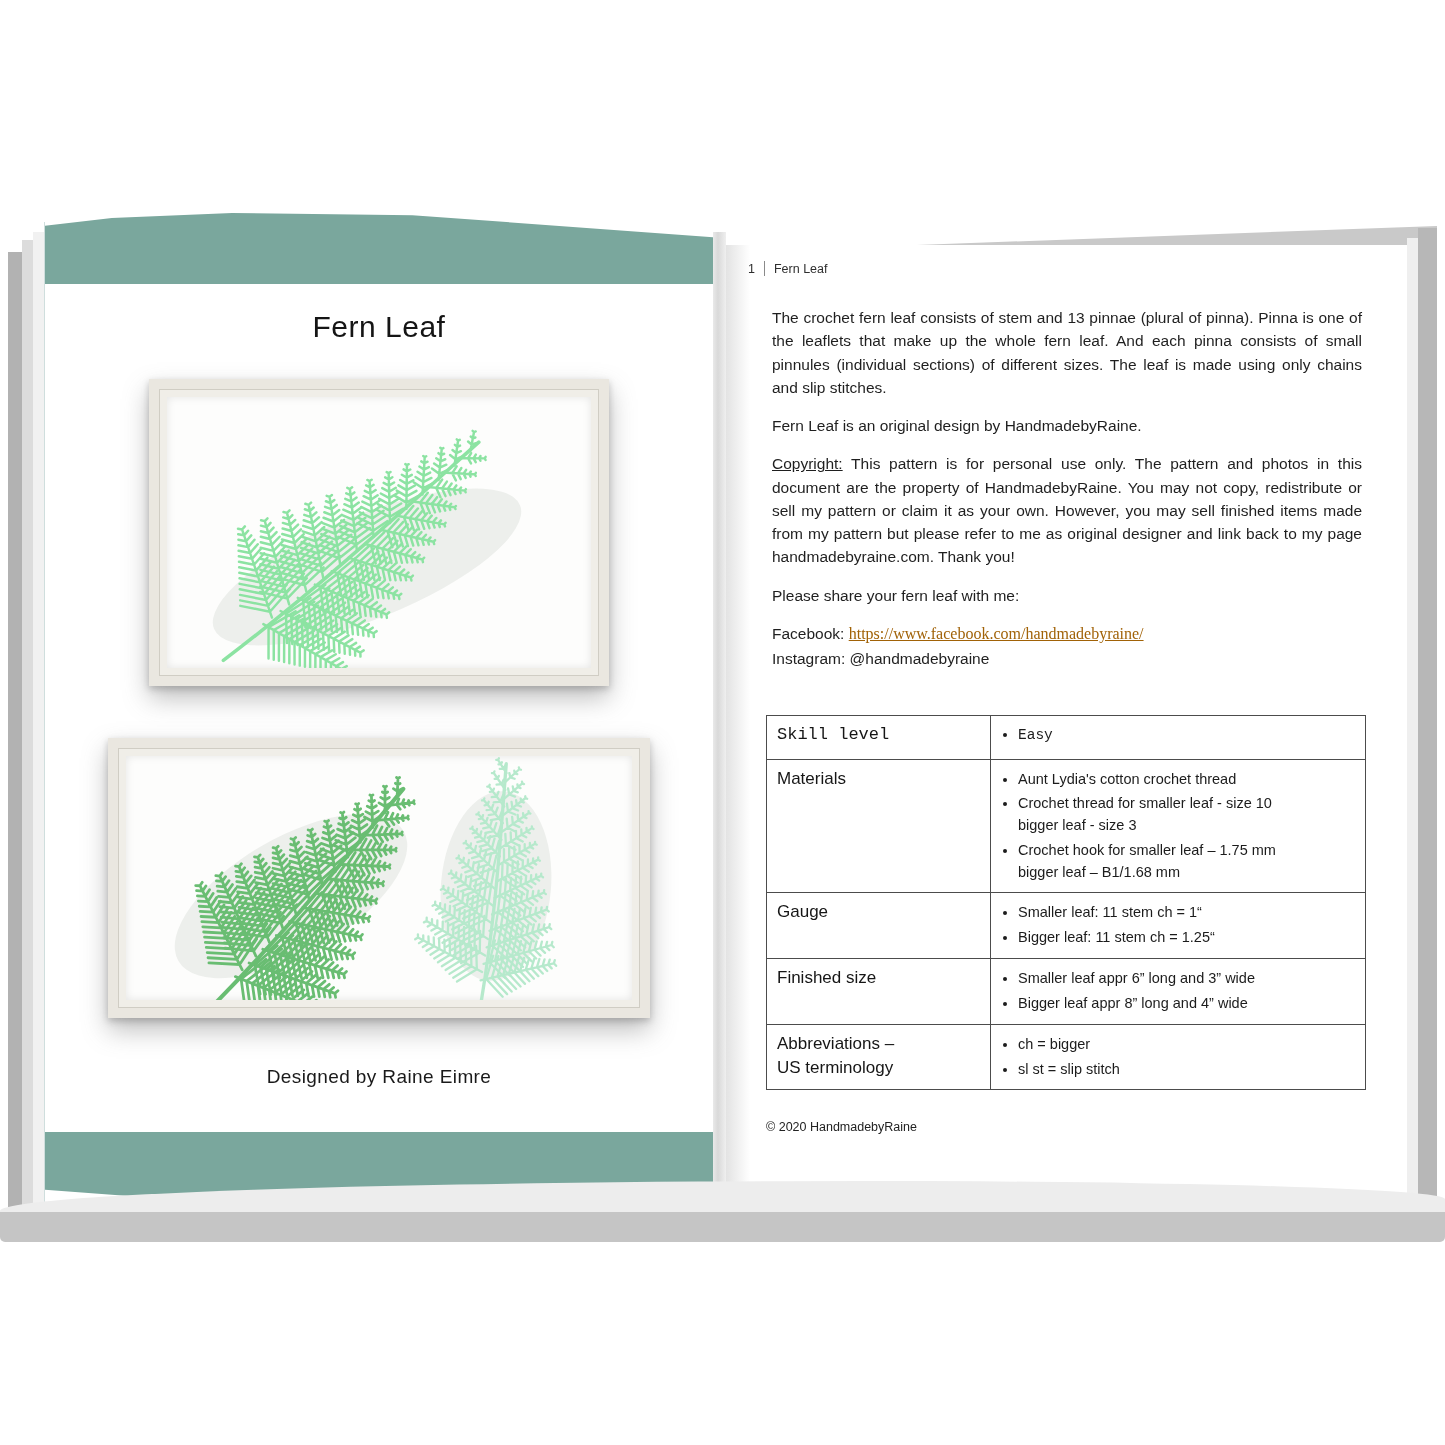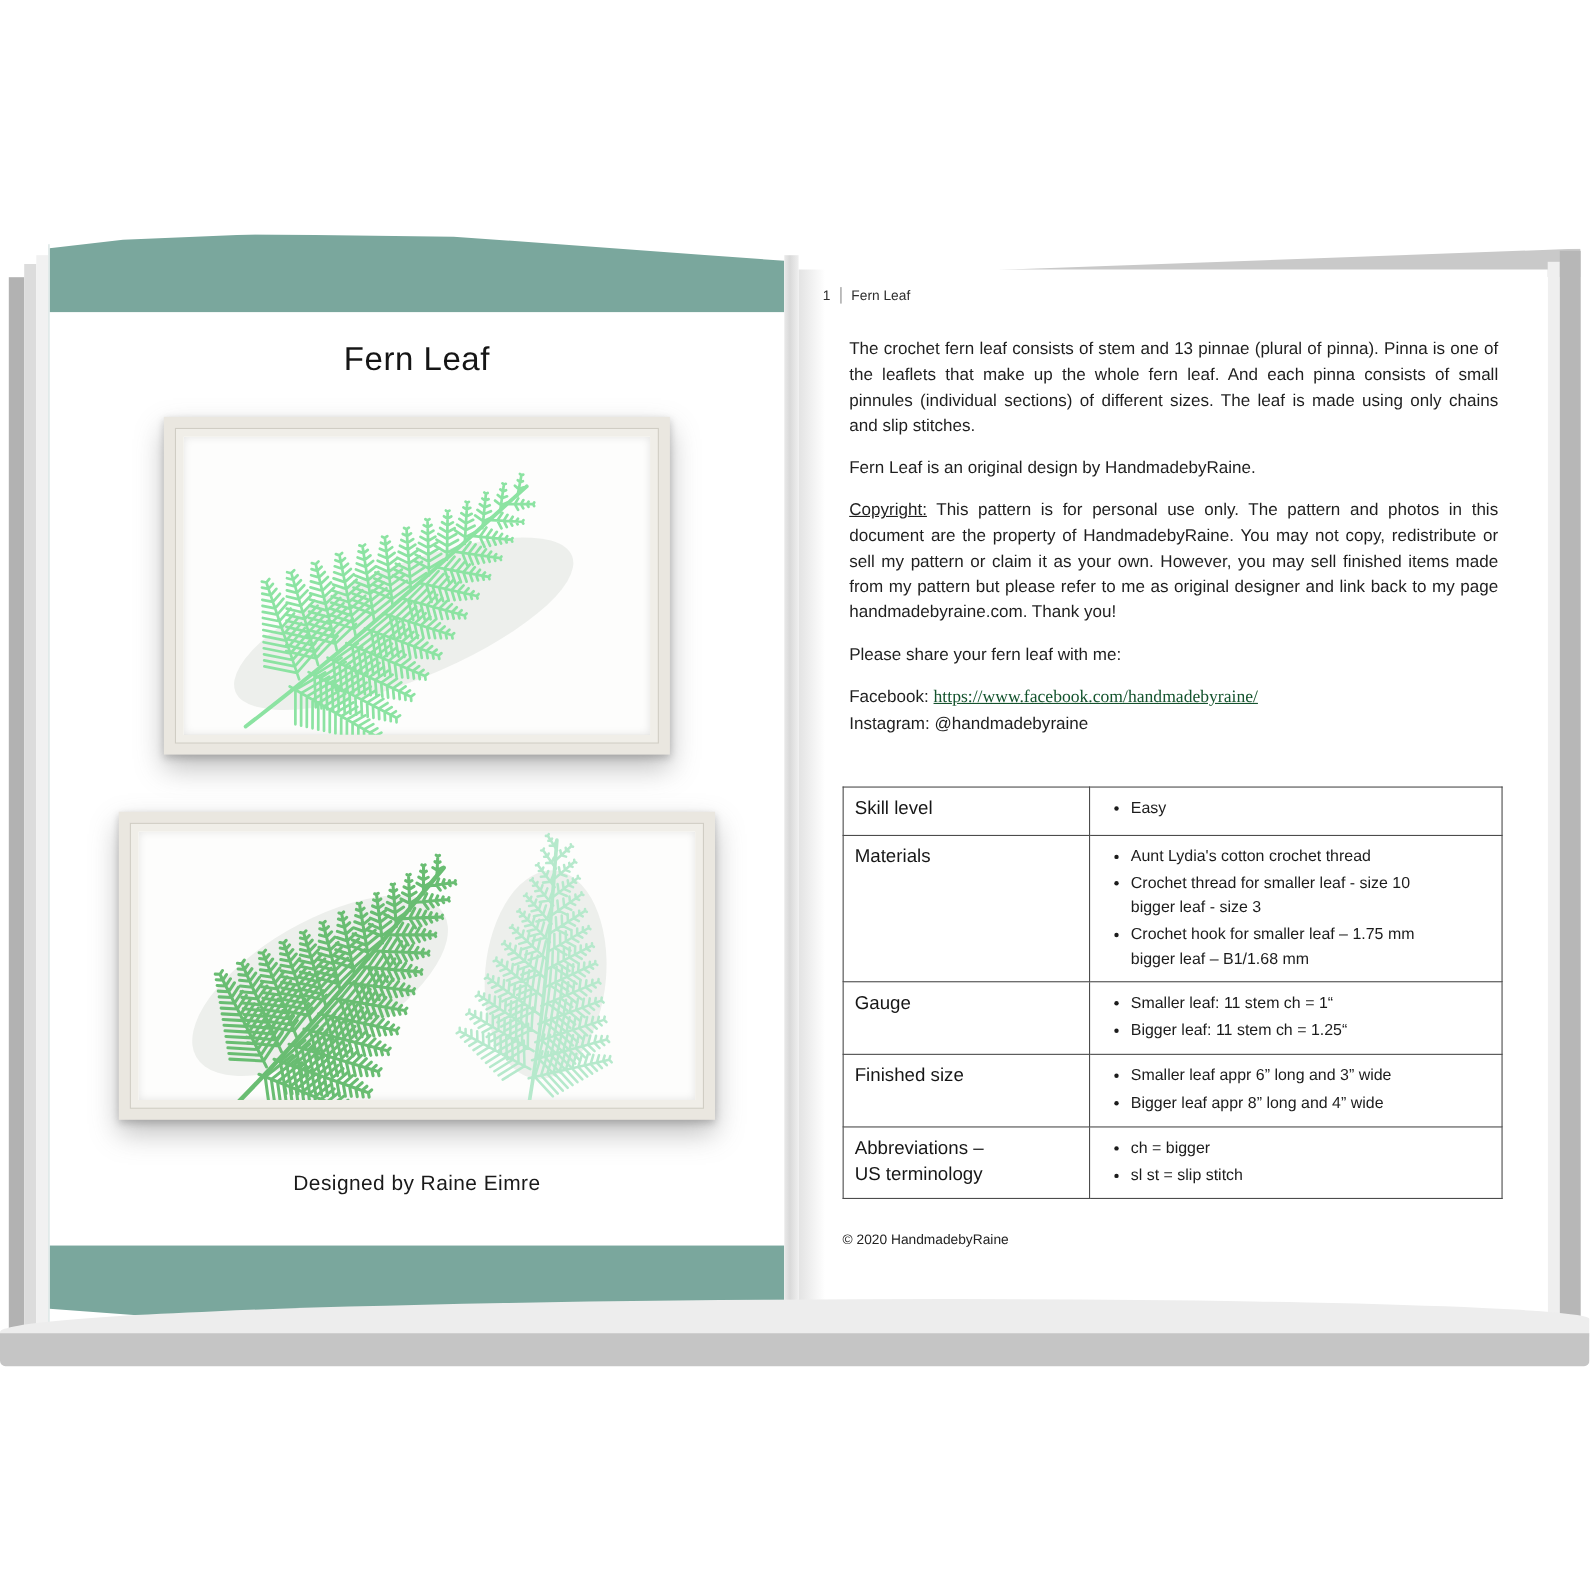--- a/index.html
+++ b/index.html
@@ -52,23 +52,23 @@
   .justify{text-align:justify;}
   .para.intro{margin-top:30px;}
   .copyright-label{text-decoration:underline;margin-top:28px;}
   .email-link{color:#e7a83e;text-decoration:underline;cursor:pointer;}
   .fb-link{font-family:"Liberation Serif","DejaVu Serif",serif;color:#3c66a8;text-decoration:underline;cursor:pointer;font-size:16px;}
   .social{line-height:1.55;}
 
   table.info{border-collapse:collapse;width:600px;margin:44px 0 0 -6px;}
   table.info td{border:1px solid #4c4c4c;vertical-align:top;}
   td.lbl{width:205px;font-size:17px;padding:7px 8px 10px 10px;white-space:pre-line;color:#161616;line-height:1.4;}
-  td.val ul{margin:8px 0 8px 0;padding-left:36px;}
+  td.val ul{margin:8px 0 8px 0;padding-left:26px;}
   td.val li{font-size:14.5px;line-height:1.5;margin-bottom:3px;white-space:pre-line;color:#1c1c1c;}
-  tr.r0{height:44px;} tr.r1{height:126px;} tr.r2{height:66px;} tr.r3{height:64px;} tr.r4{height:58px;}
+  tr.r0{height:44px;font-family:Liberation Mono, monospace;} tr.r1{height:126px;} tr.r2{height:66px;} tr.r3{height:64px;} tr.r4{height:58px;}
 
   .rp-footer{margin:30px 0 0 -6px;font-size:12.5px;color:#222;}
 </style>
 </head>
 <body>
 
 <div class="stage">
 
   <div class="wedge wedge-tl"></div>
   <div class="wedge wedge-tr"></div>
@@ -205,21 +205,21 @@
 
       <p class="para justify intro">The crochet fern leaf consists of stem and 13 pinnae (plural of pinna). Pinna is one of the leaflets that make up the whole fern leaf. And each pinna consists of small pinnules (individual sections) of different sizes. The leaf is made using only chains and slip stitches.</p>
 
       <p class="para">Fern Leaf is an original design by HandmadebyRaine.</p>
 
 
       <p class="para justify"><span class="copyright-label">Copyright:</span><span> This pattern is for personal use only. The pattern and photos in this document are the property of HandmadebyRaine. You may not copy, redistribute or sell my pattern or claim it as your own. However, you may sell finished items made from my pattern but please refer to me as original designer and link back to my page handmadebyraine.com. Thank you!</span></p>
 
       <p class="para">Please share your fern leaf with me:</p>
 
-      <p class="para social"><span>Facebook: </span><a class="fb-link" style="color: #14532d;">https://www.facebook.com/handmadebyraine/</a><br><span>Instagram: @handmadebyraine</span></p>
+      <p class="para social"><span>Facebook: </span><a class="fb-link" style="color: #a16207;">https://www.facebook.com/handmadebyraine/</a><br><span>Instagram: @handmadebyraine</span></p>
 
       <table class="info">
           <tbody>
             <tr class="r0">
               <td class="lbl">Skill level</td>
               <td class="val">
                 <ul>
                   <li>Easy</li>
                 </ul>
               </td>

